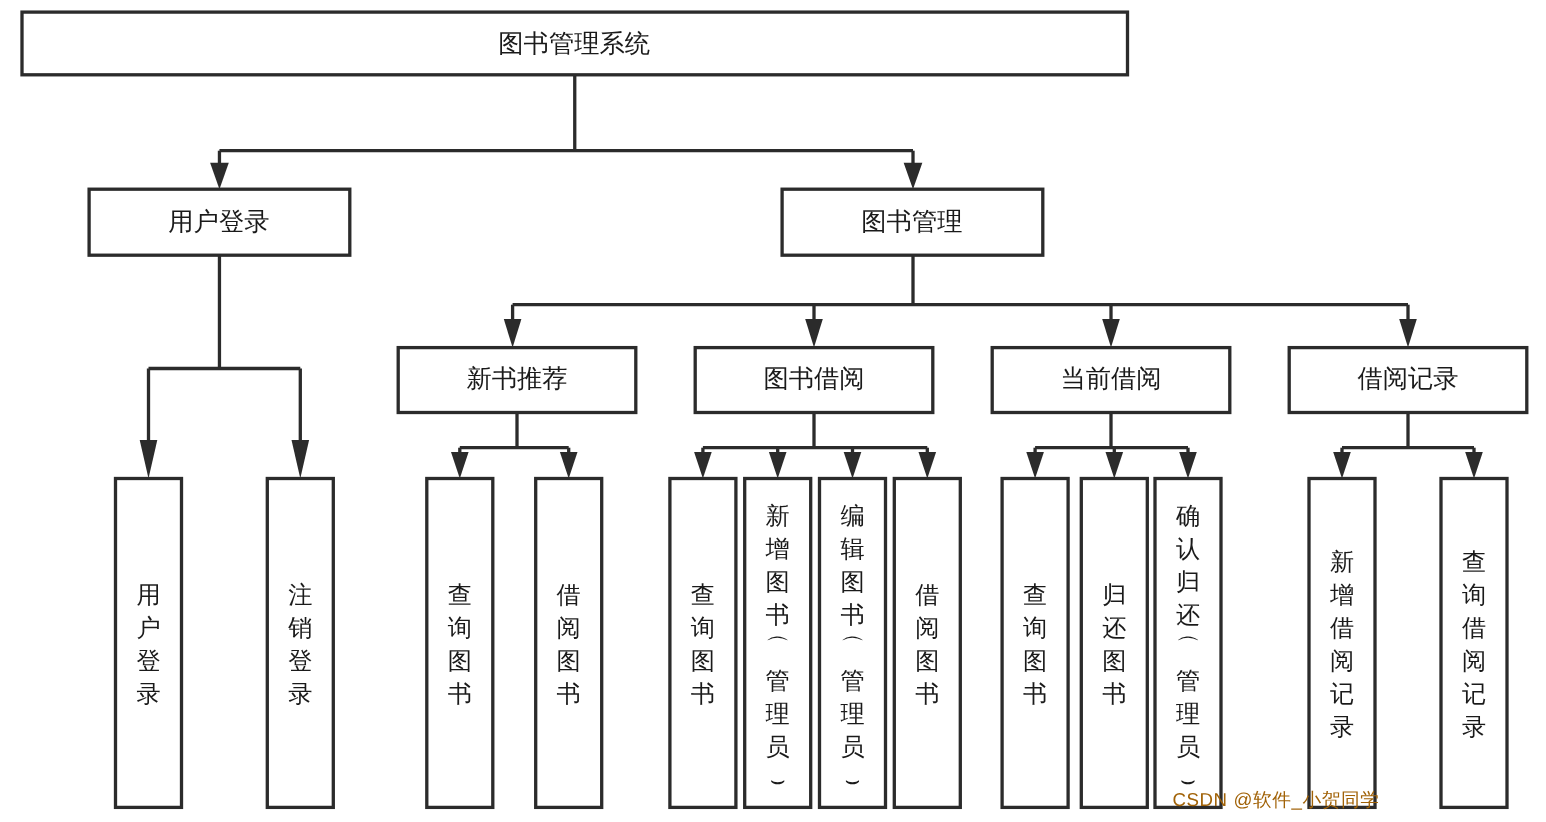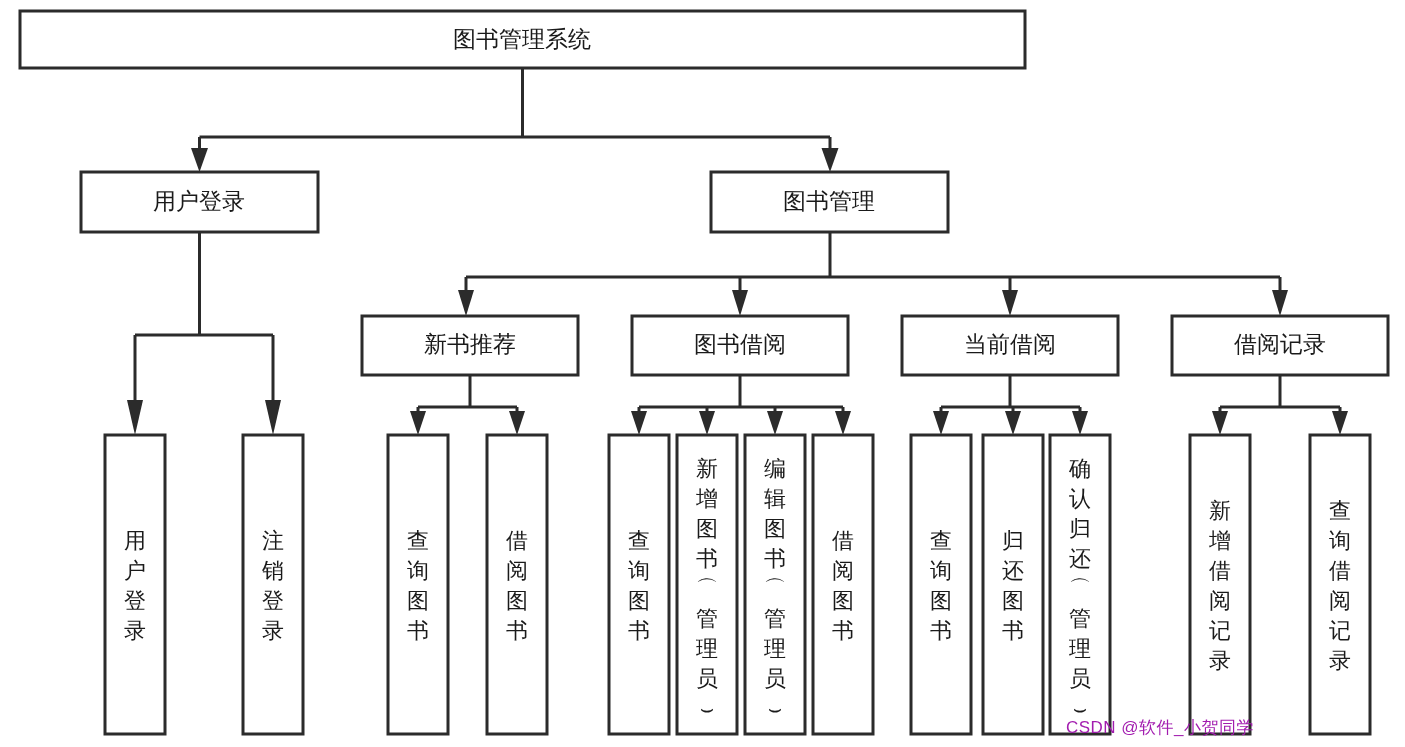--- a/index.html
+++ b/index.html
@@ -55,21 +55,21 @@
     font-size: 22px;
     fill: #1a1a1a;
     text-anchor: middle;
   }
   .watermark {
     position: absolute;
     right: 8px;
     bottom: 8px;
     font-family: "Liberation Sans", "DejaVu Sans", sans-serif;
     font-size: 17px;
-    color: #a21caf;
+    color: #a16207;
     letter-spacing: 0.5px;
     white-space: nowrap;
     user-select: none;
   }
 </style>
 </head>
 <body>
 
 <div id="diagram-root">
 

